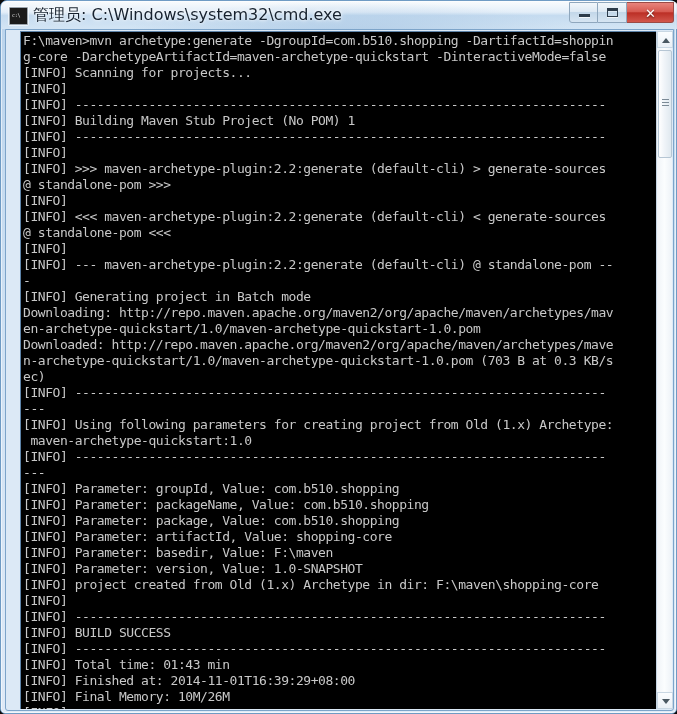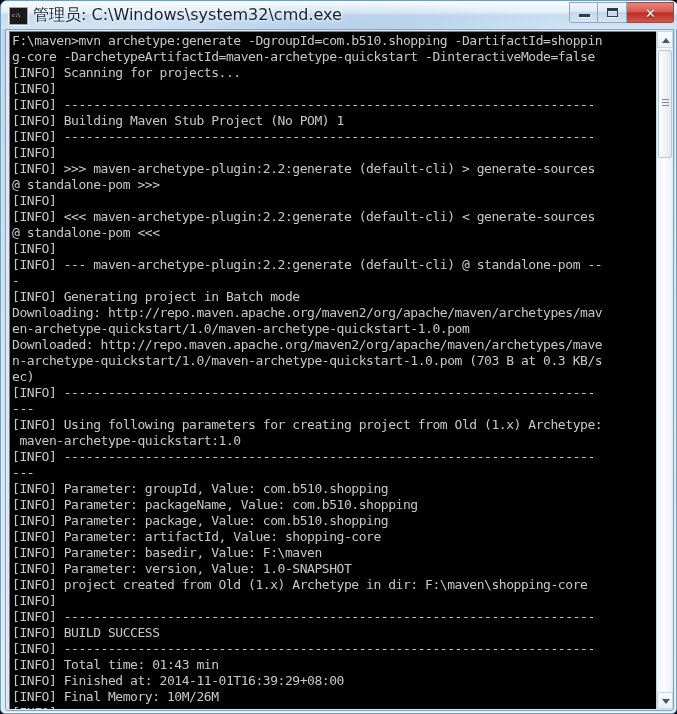--- a/index.html
+++ b/index.html
@@ -143,21 +143,21 @@
     width: 669px;
     height: 682px;
     box-sizing: border-box;
     background: #dce9f6;
     border: 1px solid #7da4c9;
     border-radius: 0 0 3px 3px;
     padding: 1px;
   }
   .console-wrap {
     position: absolute;
-    left: 3px; top: 1px;
+    left: 14px; top: 1px;
     width: 648px;
     height: 678px;
     box-sizing: border-box;
     background: #000000;
     border-left: 1px solid #5d83a8;
     border-top: 1px solid #5d83a8;
     overflow: hidden;
   }
   .console {
     position: absolute;

